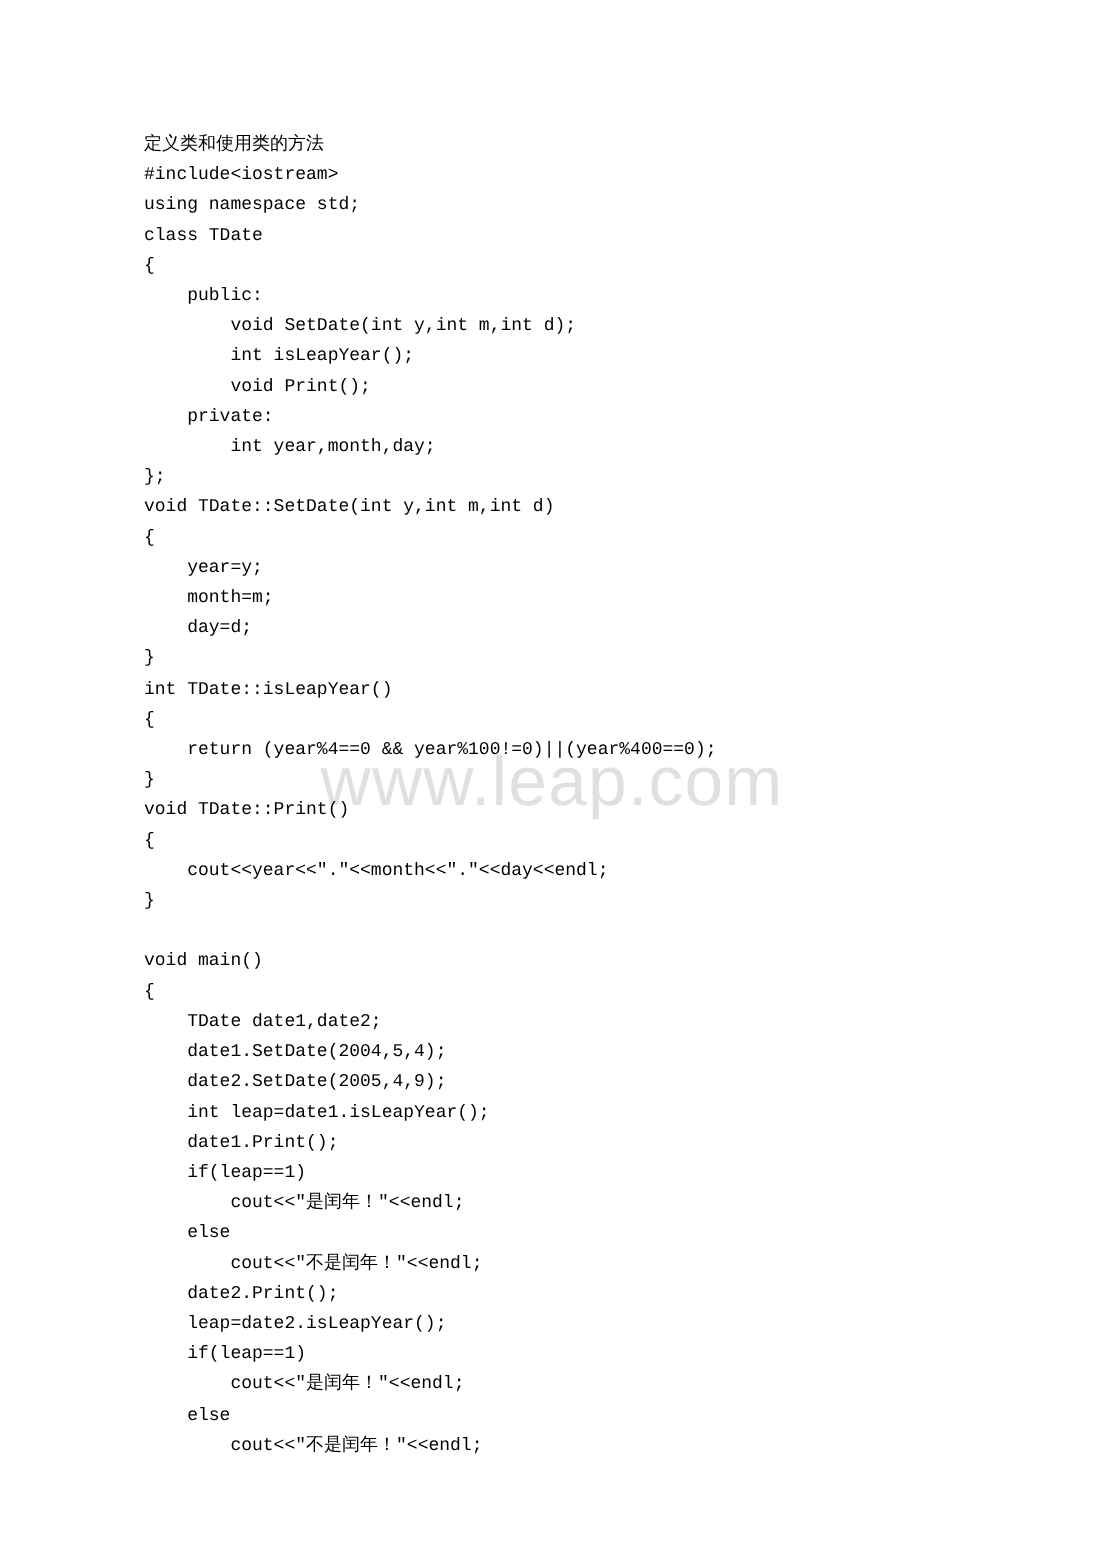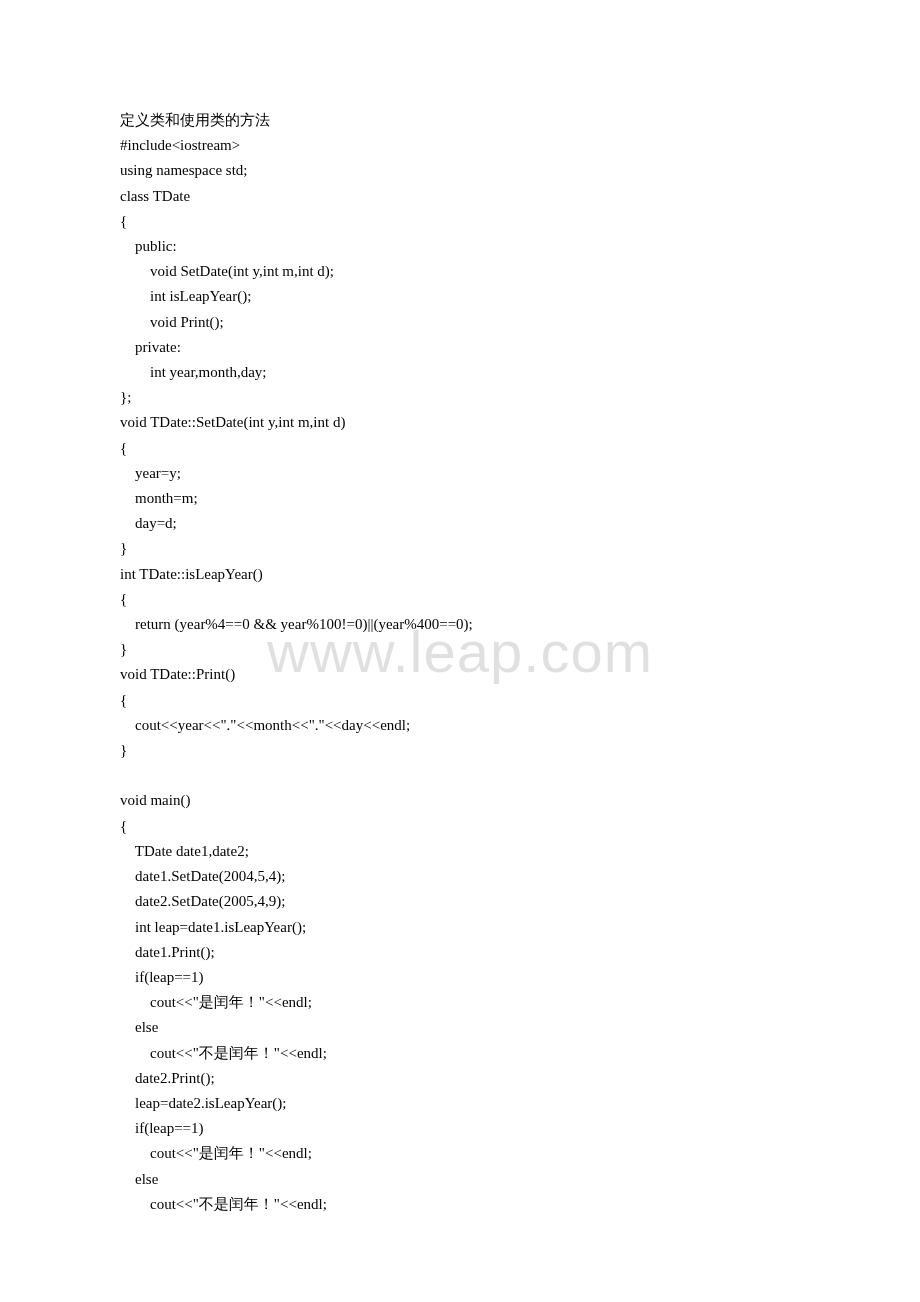--- a/index.html
+++ b/index.html
@@ -6,21 +6,21 @@
     margin: 0;
     padding: 0;
     background: #ffffff;
     width: 920px;
     height: 1302px;
     position: relative;
     overflow: hidden;
   }
   .page {
     padding: 108px 120px 0 120px;
-    font-family: Liberation Serif, serif;
+    font-family: Liberation Mono, monospace;
     font-size: 15px;
     line-height: 25.2px;
     color: #000000;
     white-space: pre;
     position: relative;
     z-index: 2;
   }
   .watermark {
     position: absolute;
     top: 50%;

